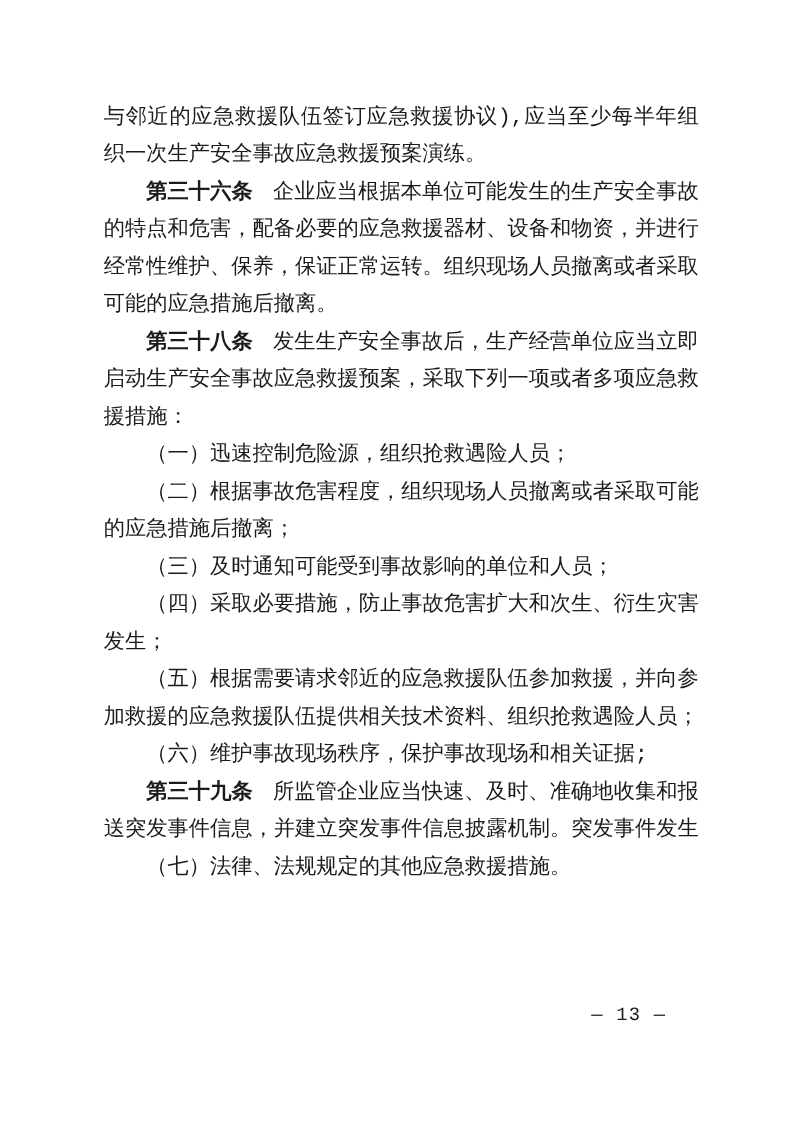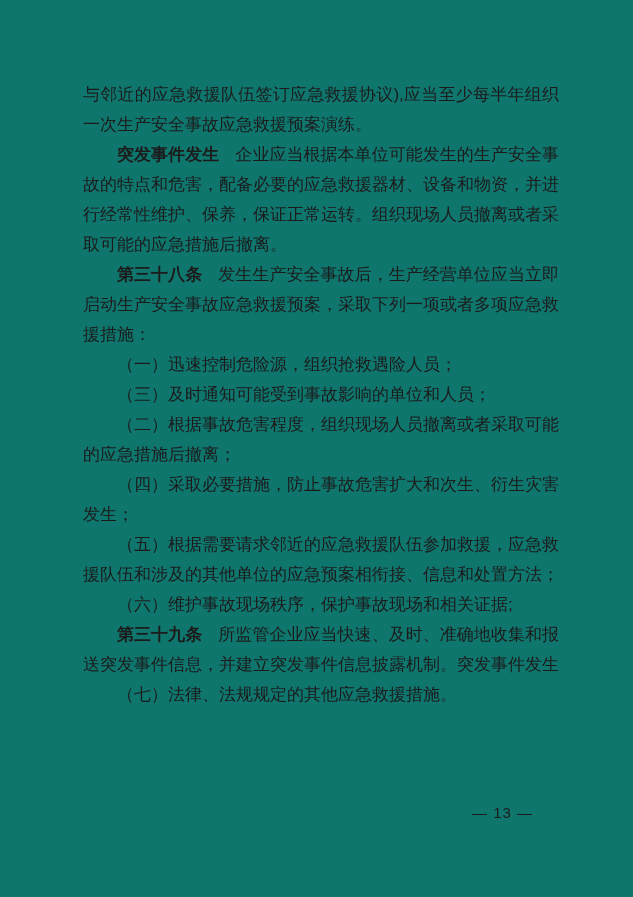--- a/index.html
+++ b/index.html
@@ -1,23 +1,23 @@
 <!DOCTYPE html>
 <html><head>
 <meta charset="utf-8">
 <style>
   html, body { margin: 0; padding: 0; background: #e8e8e8; }
   .page {
     width: 633px;
     height: 897px;
-    background: #0f766e;
+    background: #ffffff;
     position: relative;
     margin: 0 auto;
     overflow: hidden;
-    font-family: Liberation Sans, sans-serif;
+    font-family: Liberation Mono, monospace;
     color: #1b1b1b;
   }
   .content {
     position: absolute;
     left: 83px;
     top: 80px;
     width: 476px;
   }
   .para {
     margin: 0;
@@ -43,25 +43,25 @@
     color: #1b1b1b;
     text-align: right;
   }
 </style>
 </head>
 <body>
 
 <div class="page">
   <div class="content" id="doc-body">
       <p class="para no-indent"><span>与邻近的应急救援队伍签订应急救援协议),应当至少每半年组织一次生产安全事故应急救援预案演练。</span></p>
-      <p class="para"><b class="art-title">突发事件发生</b><span>企业应当根据本单位可能发生的生产安全事故的特点和危害，配备必要的应急救援器材、设备和物资，并进行经常性维护、保养，保证正常运转。组织现场人员撤离或者采取可能的应急措施后撤离。</span></p>
+      <p class="para"><b class="art-title">第三十六条</b><span>企业应当根据本单位可能发生的生产安全事故的特点和危害，配备必要的应急救援器材、设备和物资，并进行经常性维护、保养，保证正常运转。组织现场人员撤离或者采取可能的应急措施后撤离。</span></p>
       <p class="para"><b class="art-title">第三十八条</b><span>发生生产安全事故后，生产经营单位应当立即启动生产安全事故应急救援预案，采取下列一项或者多项应急救援措施：</span></p>
       <p class="para"><span>（一）迅速控制危险源，组织抢救遇险人员；</span></p>
+      <p class="para"><span>（二）根据事故危害程度，组织现场人员撤离或者采取可能的应急措施后撤离；</span></p>
       <p class="para"><span>（三）及时通知可能受到事故影响的单位和人员；</span></p>
-      <p class="para"><span>（二）根据事故危害程度，组织现场人员撤离或者采取可能的应急措施后撤离；</span></p>
       <p class="para"><span>（四）采取必要措施，防止事故危害扩大和次生、衍生灾害发生；</span></p>
-      <p class="para"><span>（五）根据需要请求邻近的应急救援队伍参加救援，应急救援队伍和涉及的其他单位的应急预案相衔接、信息和处置方法；</span></p>
+      <p class="para"><span>（五）根据需要请求邻近的应急救援队伍参加救援，并向参加救援的应急救援队伍提供相关技术资料、组织抢救遇险人员；</span></p>
       <p class="para"><span>（六）维护事故现场秩序，保护事故现场和相关证据;</span></p>
       <p class="para"><b class="art-title">第三十九条</b><span>所监管企业应当快速、及时、准确地收集和报送突发事件信息，并建立突发事件信息披露机制。突发事件发生</span></p>
       <p class="para"><span>（七）法律、法规规定的其他应急救援措施。</span></p>
     </div>
   <div class="page-number">— 13 —</div>
 </div>
 
 </body></html>

